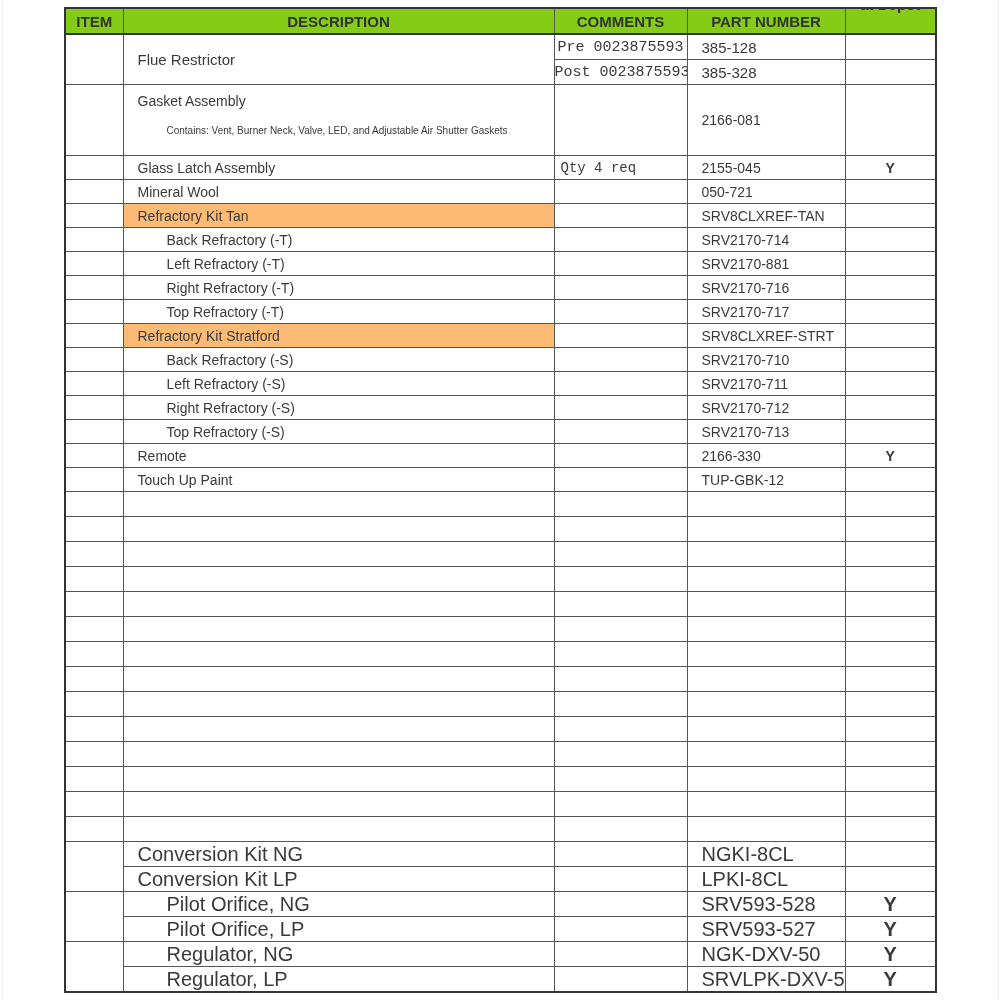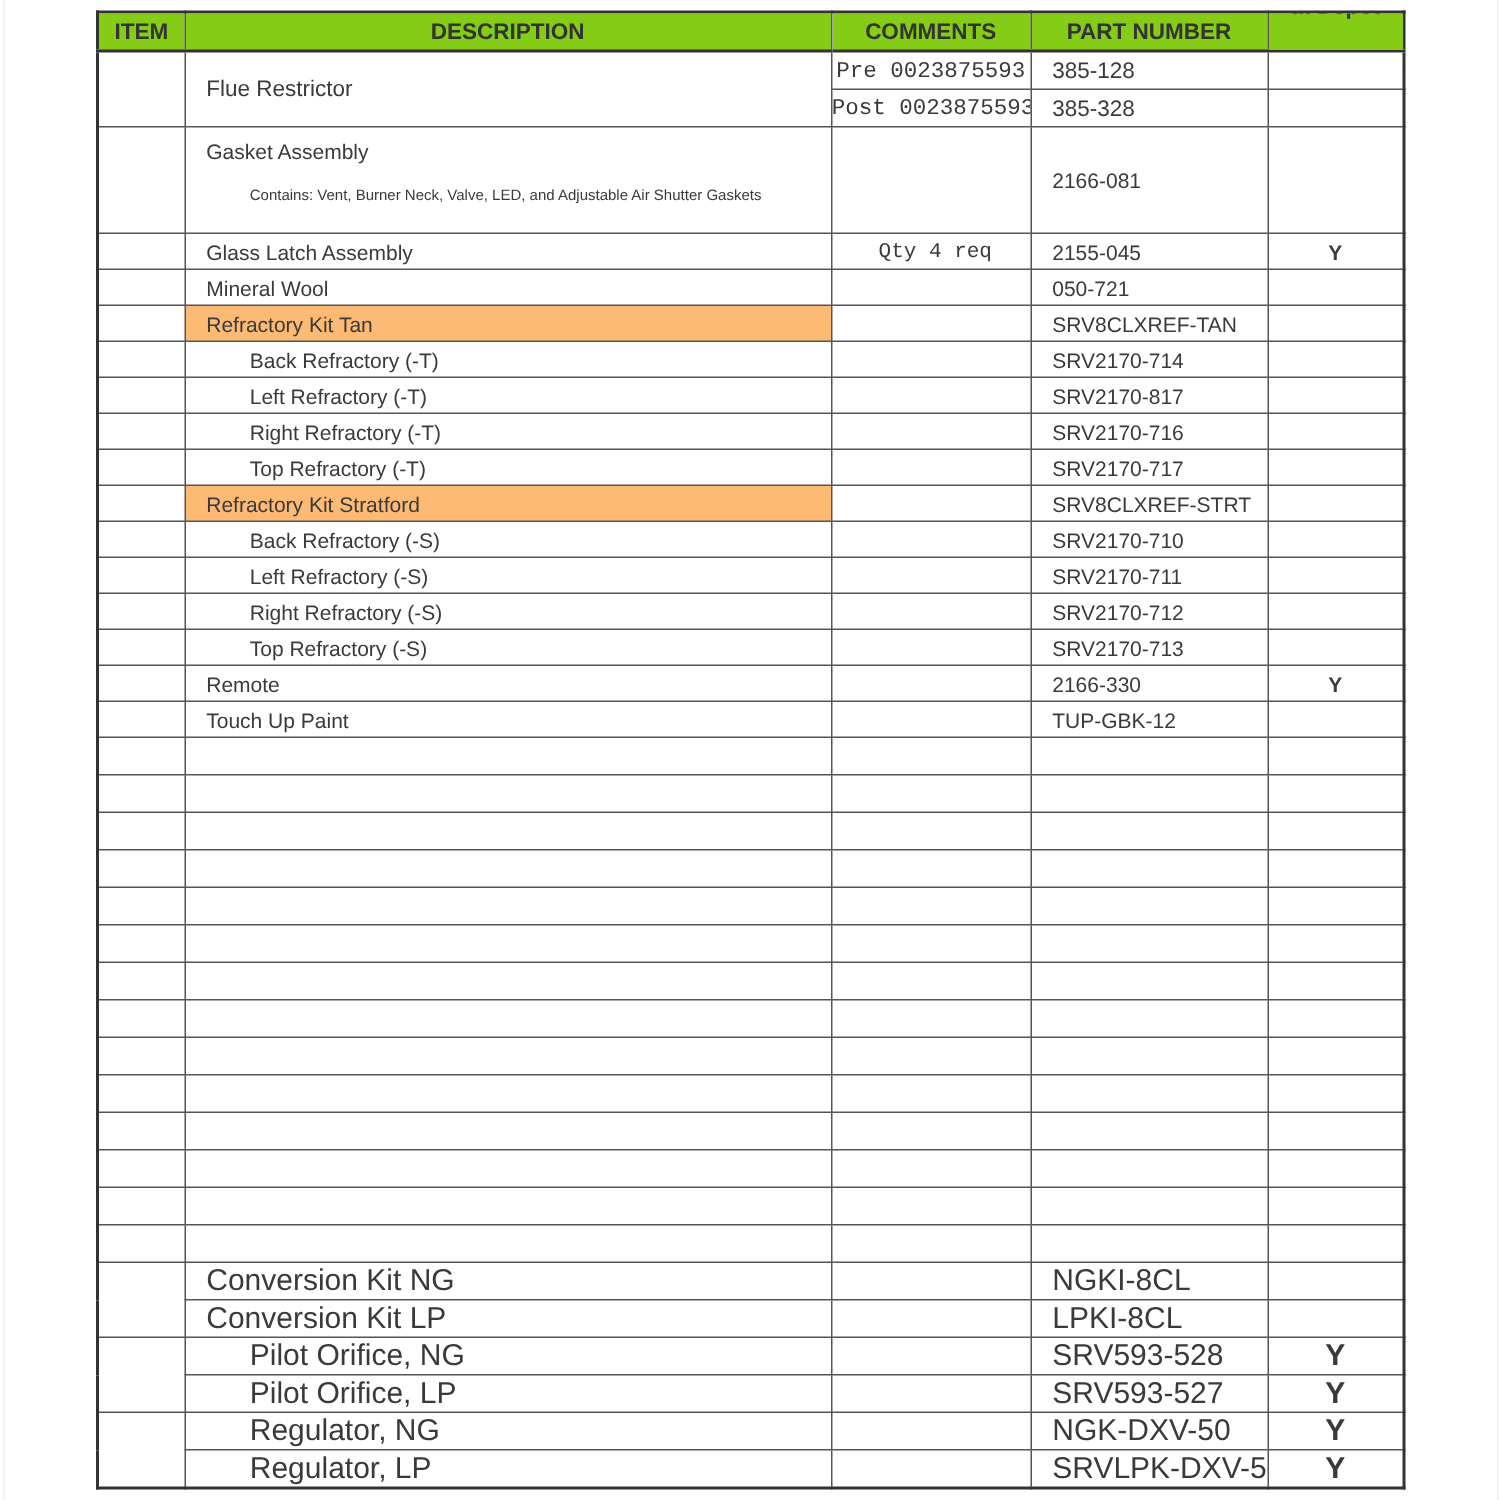--- a/index.html
+++ b/index.html
@@ -15,21 +15,21 @@
                  height:24px; text-align:center; border-bottom:2px solid #333; }
   .parts-table th.depot { position:relative; }
   .depot-clip { position:absolute; left:0; right:0; top:-13px; text-align:center;
                 font-size:15px; font-weight:bold; color:#333; }
   col.c-item { width:58px; } col.c-desc { width:431px; } col.c-comm { width:133px; }
   col.c-part { width:158px; } col.c-depot { width:91px; }
   td.desc { padding-left:14px; }
   td.desc.sub { padding-left:43px; }
   td.desc.shaded { background:#fdba74; }
   td.comm { text-align:center;font-family:Liberation Mono, monospace; }
-  td.comm.left { text-align:center; padding-left:6px; }
+  td.comm.left { text-align:left; padding-left:6px; }
   td.part { padding-left:14px; }
   td.depot { text-align:center; font-weight:bold; }
   tr.r-flue td { height:24px; font-size:15px; }
   tr.r-gasket td { height:70px; }
   tr.r-std td { height:23px; }
   tr.r-empty td { height:24px; }
   tr.r-bottom td { height:24px; font-size:20px; }
   .gasket-title { display:block; margin-top:-8px; }
   .gasket-sub { display:block; padding-left:29px; margin-top:13px; font-size:10px; line-height:17px; white-space:normal; }
 </style>
@@ -106,21 +106,21 @@
         <td></td>
         <td class="desc sub">Back Refractory (-T)</td>
         <td class="comm left"></td>
         <td class="part">SRV2170-714</td>
         <td class="depot"></td>
       </tr>
       <tr class="r-std">
         <td></td>
         <td class="desc sub">Left Refractory (-T)</td>
         <td class="comm left"></td>
-        <td class="part">SRV2170-817</td>
+        <td class="part">SRV2170-881</td>
         <td class="depot"></td>
       </tr>
       <tr class="r-std">
         <td></td>
         <td class="desc sub">Right Refractory  (-T)</td>
         <td class="comm left"></td>
         <td class="part">SRV2170-716</td>
         <td class="depot"></td>
       </tr>
       <tr class="r-std">

